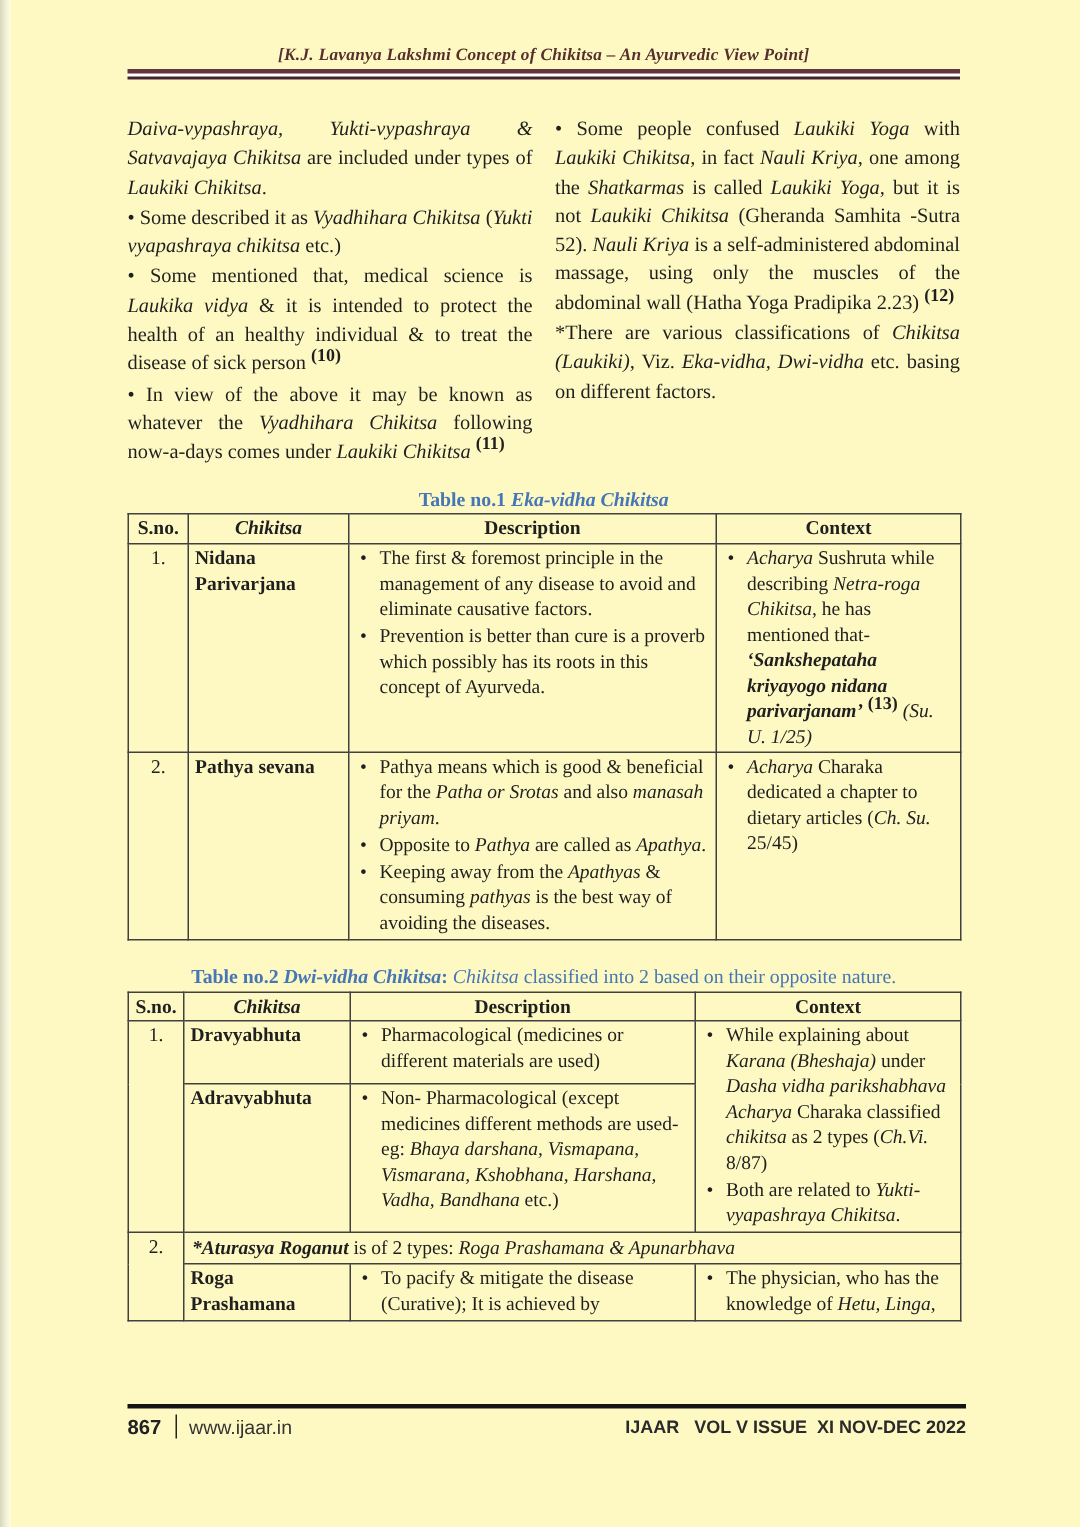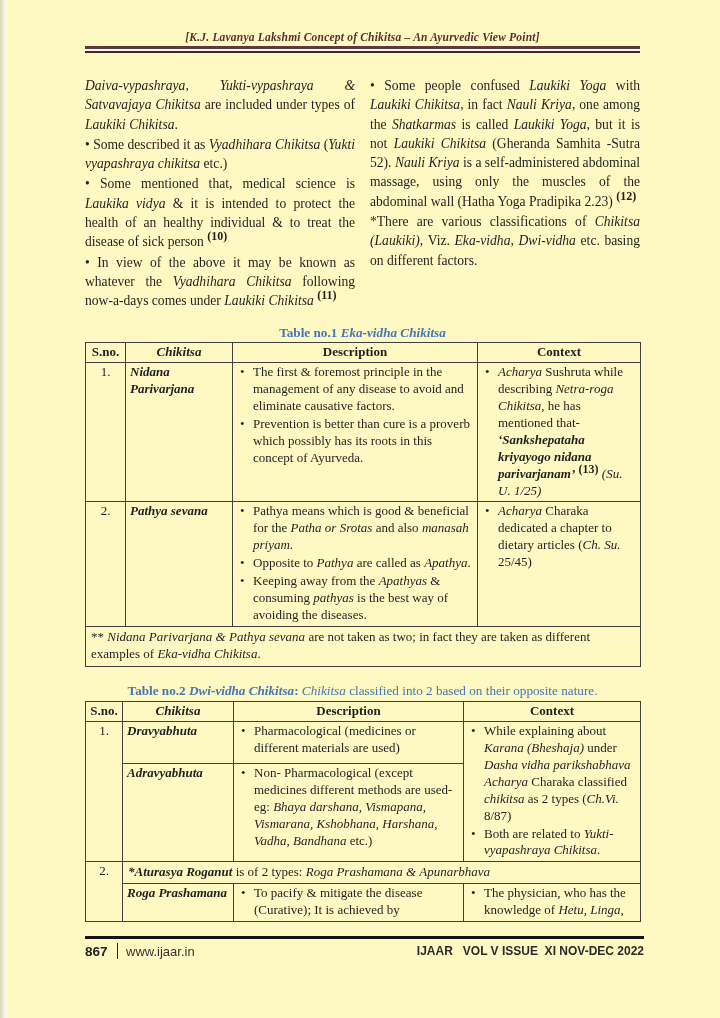--- a/index.html
+++ b/index.html
@@ -44,21 +44,21 @@
   .rt-b{font-weight:700;}
   .rt-bi{font-weight:700;font-style:italic;}
   .rt-sup{font-weight:700;font-size:12px;vertical-align:super;line-height:0;}
 
   
   .tbl-title{margin-top:13px;text-align:center;font-size:13.2px;color:var(--accent-blue,#4576b5);line-height:1.2;}
   table{border-collapse:collapse;width:100%;table-layout:fixed;margin-top:2px;}
   td,th{border:1px solid #404040;vertical-align:top;padding:1px 4px;font-size:13px;line-height:1.3;}
   th{text-align:center;padding:1px 2px;}
   .c-sno{text-align:center;}
-  .c-chik{font-weight:700;font-style:italic;}
+  .c-chik{font-weight:700;}
   .bl{position:relative;padding-left:16px;margin:0 0 1px 0;}
   .bl::before{content:"\2022";position:absolute;left:3px;top:0;}
   .fnote td{font-size:13px;padding:2px 5px 4px 5px;}
   .merged-cell{padding:2px 5px;}
 
   
   .footer{position:absolute;left:85px;right:76px;top:936px;font-family:"Liberation Sans", sans-serif;}
   .footer-rule{border-top:3px solid #141414;}
   .footer-row{display:flex;align-items:center;margin-top:4px;font-size:12px;color:#222;}
   .pg-num{font-weight:700;font-size:13.5px;}
@@ -126,23 +126,20 @@
         <td class="c-chik">Pathya sevana</td>
         <td>
           <div class="bl">Pathya means which is good &amp; beneficial for the <span class="rt-i">Patha or Srotas</span> and also <span class="rt-i">manasah priyam</span>.</div>
           <div class="bl">Opposite to <span class="rt-i">Pathya</span> are called as <span class="rt-i">Apathya</span>.</div>
           <div class="bl">Keeping away from the <span class="rt-i">Apathyas</span> &amp; consuming <span class="rt-i">pathyas</span> is the best way of avoiding the diseases.</div>
         </td>
         <td>
           <div class="bl"><span class="rt-i">Acharya</span> Charaka dedicated a chapter to dietary articles (<span class="rt-i">Ch. Su.</span> 25/45)</div>
         </td>
       </tr>
-      <tr class="fnote">
-        <td colspan="4">** <span class="rt-i">Nidana Parivarjana &amp; Pathya sevana</span> are not taken as two; in fact they are taken as different examples of <span class="rt-i">Eka-vidha Chikitsa</span>.</td>
-      </tr>
     </tbody>
       </table>
 
     <div class="tbl-title" style="margin-top:16px;"><span class="rt-b">Table no.2 </span><span class="rt-bi">Dwi-vidha Chikitsa</span><span class="rt-b">: </span><span class="rt-i">Chikitsa</span> classified into 2 based on their opposite nature.</div>
     <table>
       <colgroup>
           <col class="w-sno2">
           <col class="w-chik2">
           <col class="w-desc2">
           <col class="w-ctx2">

